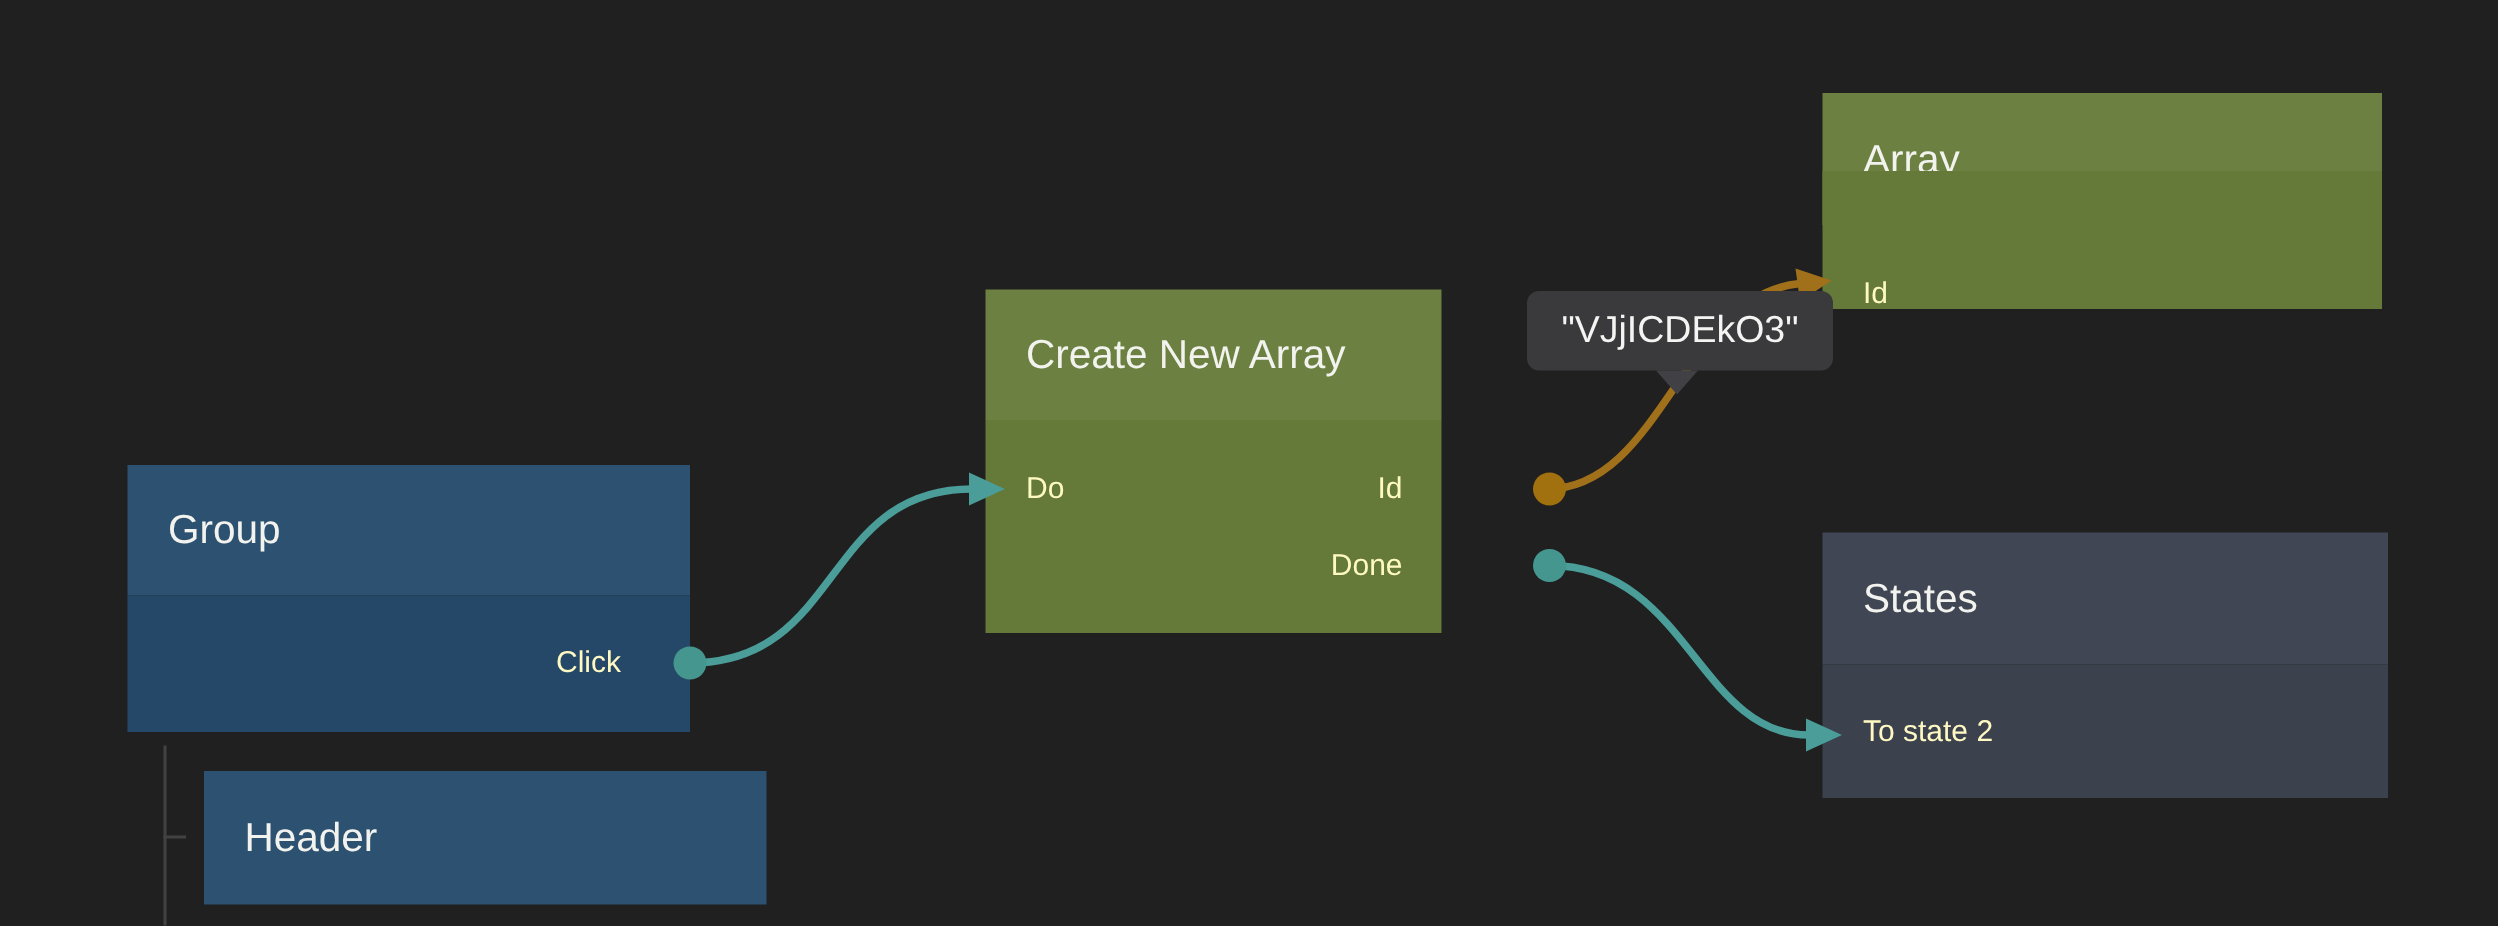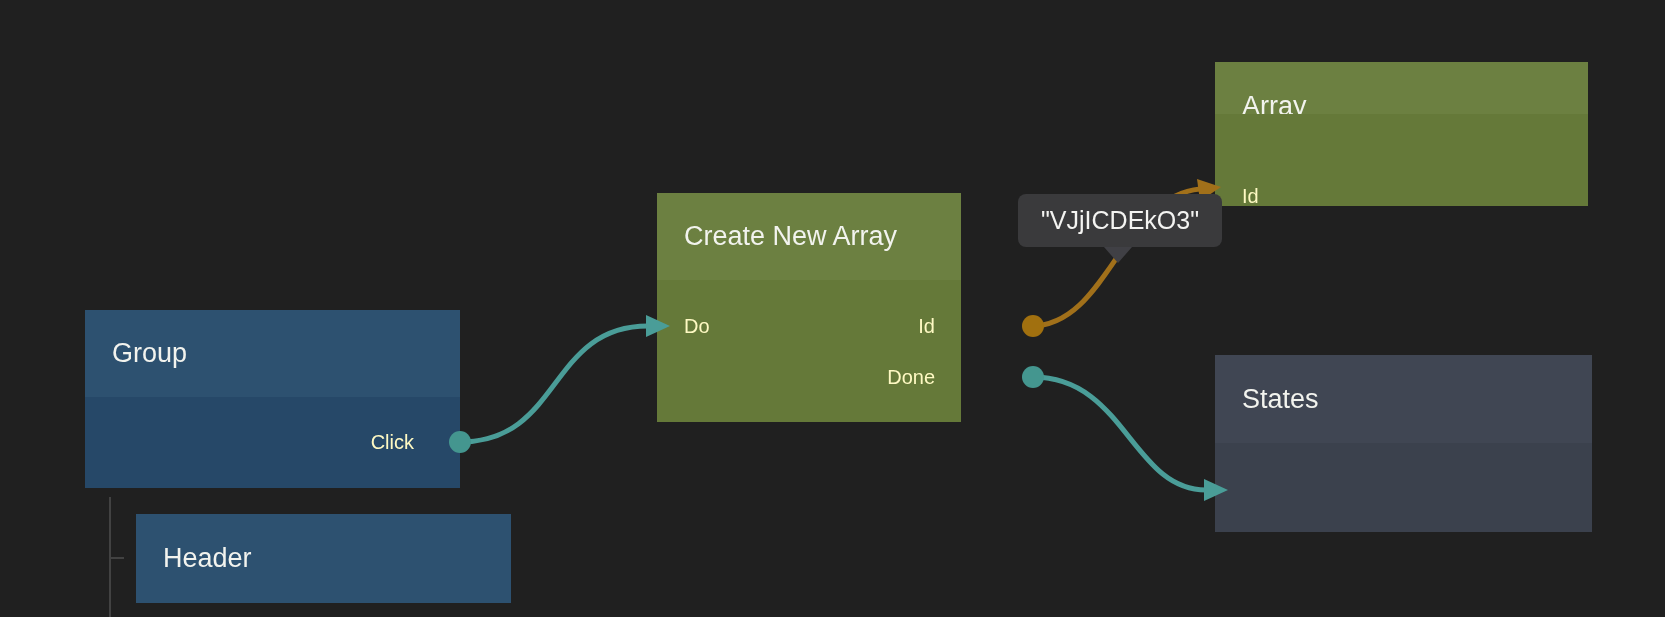--- a/index.html
+++ b/index.html
@@ -90,20 +90,21 @@
 
   <div class="node green" style="left:1215px;top:62px;width:373px;height:144px;">
     <div class="hd" style="height:88px;line-height:88px;">Array</div>
     <div class="bd" style="height:92px;"></div>
     <div class="port in" style="left:27px;top:109px;">Id</div>
   </div>
 
   <div class="node slate" style="left:1215px;top:355px;width:377px;height:177px;">
     <div class="hd" style="height:88px;line-height:88px;">States</div>
     <div class="bd" style="height:89px;"></div>
+    <div class="port in" style="left:27px;top:108px;">To state 2</div>
   </div>
 
   <svg class="wires" width="1665" height="617" viewBox="0 0 1665 617">
 
     <path d="M 460 442 C 562 442, 548 326, 648 326" fill="none" stroke="#4a9d98" stroke-width="5" stroke-linecap="round"></path>
     <polygon points="670,326 646,315 646,337" fill="#4a9d98"></polygon>
 
     <path d="M 1033 377 C 1125 377, 1132 490, 1206 490" fill="none" stroke="#4a9d98" stroke-width="5" stroke-linecap="round"></path>
     <polygon points="1228,490 1204,479 1204,501" fill="#4a9d98"></polygon>
 

